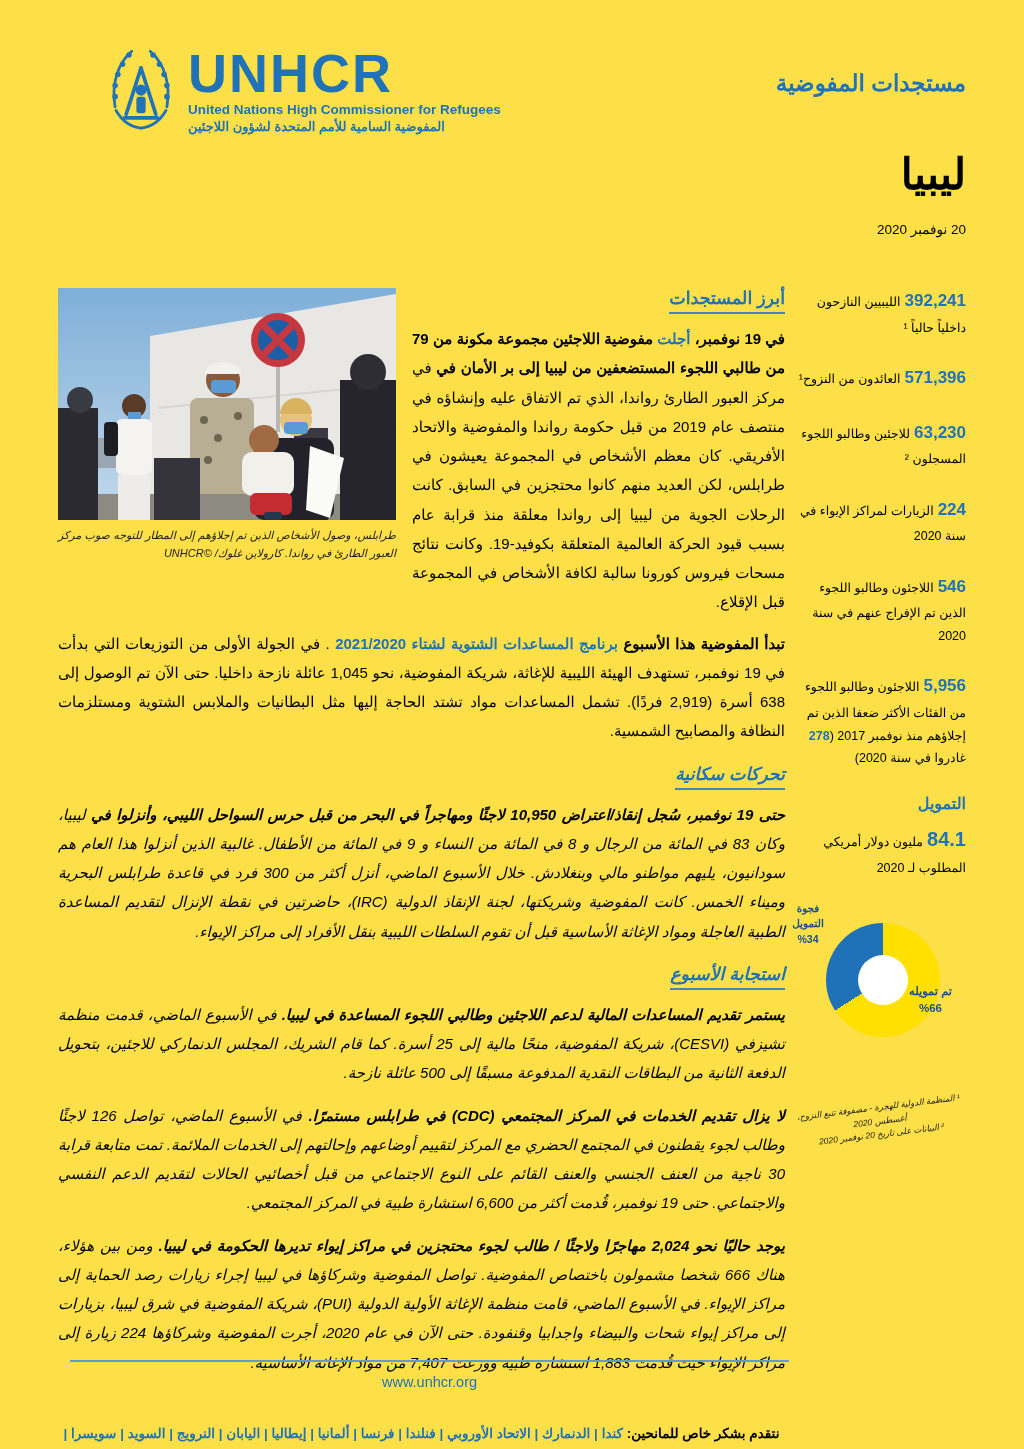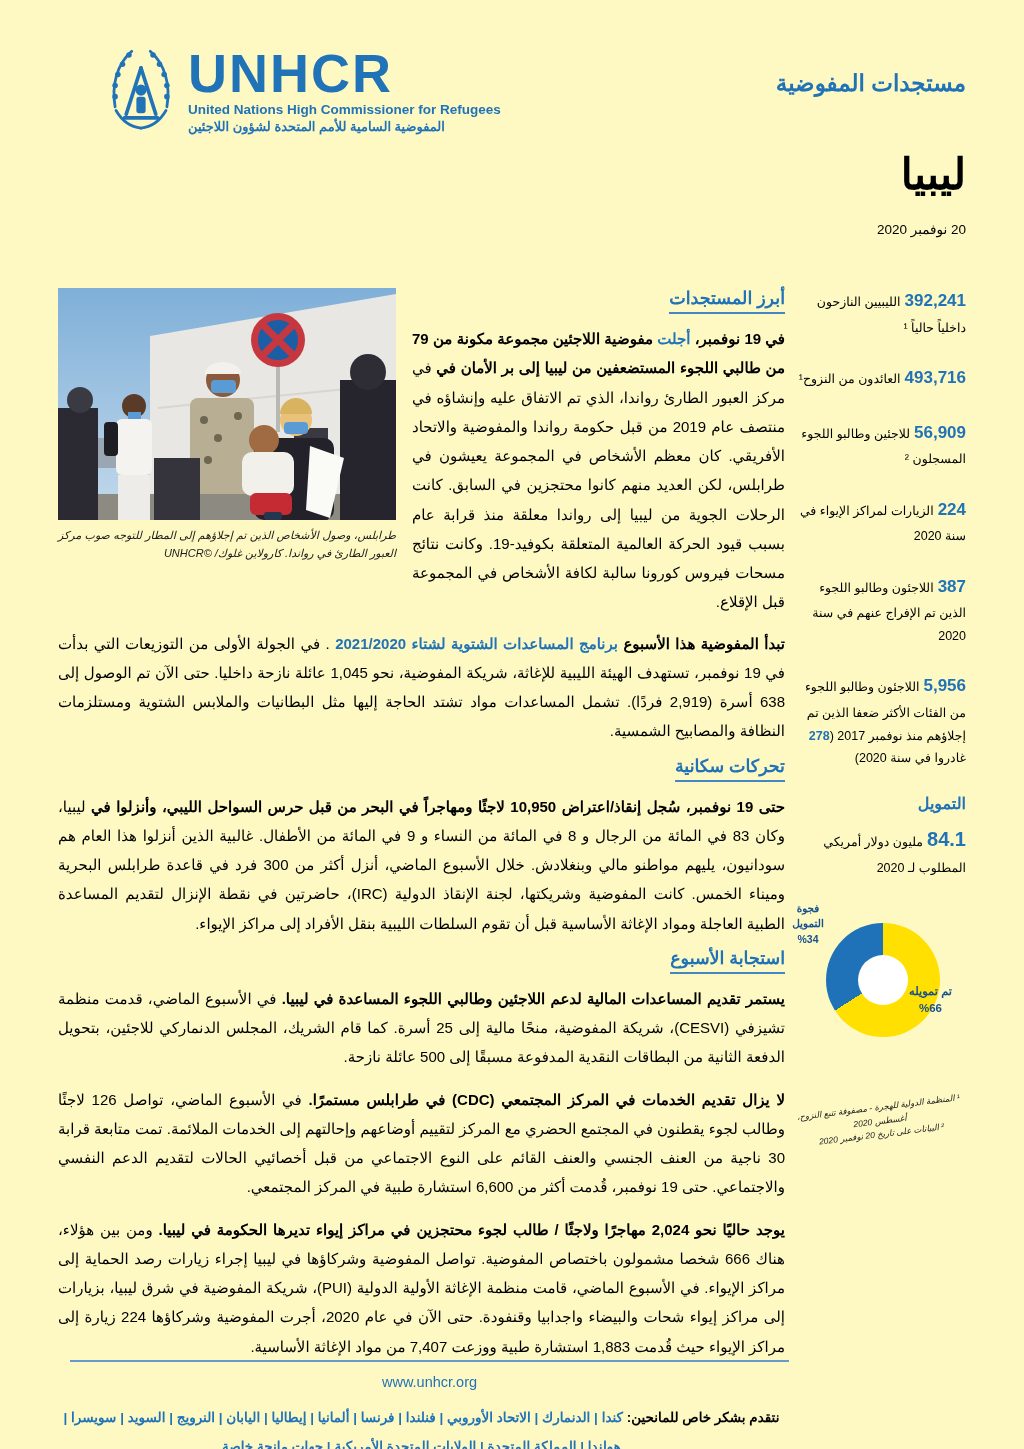--- a/index.html
+++ b/index.html
@@ -1,17 +1,17 @@
 <!DOCTYPE html>
 <html lang="ar"><head>
 <meta charset="utf-8">
 <style>
   * { margin:0; padding:0; box-sizing:border-box; }
   body { background:#fff; font-family:"Liberation Sans", sans-serif; }
-  .page { position:relative; width:1024px; height:1449px; background:#fef9c3; overflow:hidden; }
+  .page { position:relative; width:1024px; height:1449px; background:#fde047; overflow:hidden; }
 
   
   .logo { position:absolute; left:104px; top:44px; display:flex; gap:10px; }
   .emblem { width:74px; height:96px; }
   .logo-text { padding-top:4px; }
   .acronym { font-size:54px; font-weight:700; color:#2173B8; letter-spacing:2px; line-height:0.95; }
   .sub-en { font-size:13.5px; font-weight:700; color:#2173B8; margin-top:3px; }
   .sub-ar { font-size:13px; font-weight:700; color:#2173B8; margin-top:2px; direction:rtl; text-align:left; }
 
   .header-right { position:absolute; right:58px; top:70px; text-align:right; }
@@ -46,21 +46,21 @@
   .photo-block { width:338px; flex:0 0 338px; }
   .photo { width:338px; height:232px; display:block; background:#cfd8db; }
   .caption { margin-top:6px; font-size:11px; font-style:italic; color:#1a1a1a; text-align:justify; line-height:1.65; }
 
   h2.sec { display:inline-block; font-size:17.5px; font-weight:700; color:#2173B8;
            border-bottom:2px solid #4286C4; padding-bottom:3px; margin-bottom:10px; }
   .para { font-size:15px; line-height:1.95; text-align:justify; color:#000; }
   .para + .para { margin-top:13px; }
   .b { font-weight:700; }
   .bb { font-weight:700; color:#2173B8; }
-  .sec-block { margin-top:10px; }
+  .sec-block { margin-top:18px;font-style:italic; }
 
   .donors { margin-top:42px; text-align:center; font-weight:700; font-size:13.5px; line-height:2.15; padding:0 4px; }
   .donors-lead { color:#000; }
   .donors-list { color:#2173B8; }
 
   
   .footer { position:absolute; left:70px; top:1360px; width:719px; border-top:2px solid #6699CC;
             text-align:center; padding-top:11px; }
   .footer a { color:#2173B8; font-size:14.5px; text-decoration:none; }
 </style>
@@ -110,30 +110,30 @@
     <div class="doc-title">مستجدات المفوضية</div>
     <div class="country">ليبيا</div>
     <div class="date">20 نوفمبر 2020</div>
   </div>
 
   <div class="sidebar">
     <div class="stat">
       <span class="stat-num">392,241</span><span>الليبيين النازحون داخلياً حالياً ¹</span>
     </div>
     <div class="stat">
-      <span class="stat-num">493,716</span><span>العائدون من النزوح¹</span>
-    </div>
-    <div class="stat">
-      <span class="stat-num">56,909</span><span>للاجئين وطالبو اللجوء المسجلون ²</span>
+      <span class="stat-num">571,396</span><span>العائدون من النزوح¹</span>
+    </div>
+    <div class="stat">
+      <span class="stat-num">63,230</span><span>للاجئين وطالبو اللجوء المسجلون ²</span>
     </div>
     <div class="stat">
       <span class="stat-num">224</span><span>الزيارات لمراكز الإيواء في سنة 2020</span>
     </div>
     <div class="stat">
-      <span class="stat-num">387</span><span>اللاجئون وطالبو اللجوء الذين تم الإفراج عنهم في سنة 2020</span>
+      <span class="stat-num">546</span><span>اللاجئون وطالبو اللجوء الذين تم الإفراج عنهم في سنة 2020</span>
     </div>
     <div class="stat">
       <span class="stat-num">5,956</span><span>اللاجئون وطالبو اللجوء من الفئات الأكثر ضعفا الذين تم إجلاؤهم منذ نوفمبر 2017 (</span><span class="blue-inline">278</span><span> غادروا في سنة 2020)</span>
     </div>
 
     <div class="fund-heading">التمويل</div>
     <div class="fund-line">
       <span class="fund-num">84.1</span><span>مليون دولار أمريكي  المطلوب لـ 2020</span>
     </div>
 

